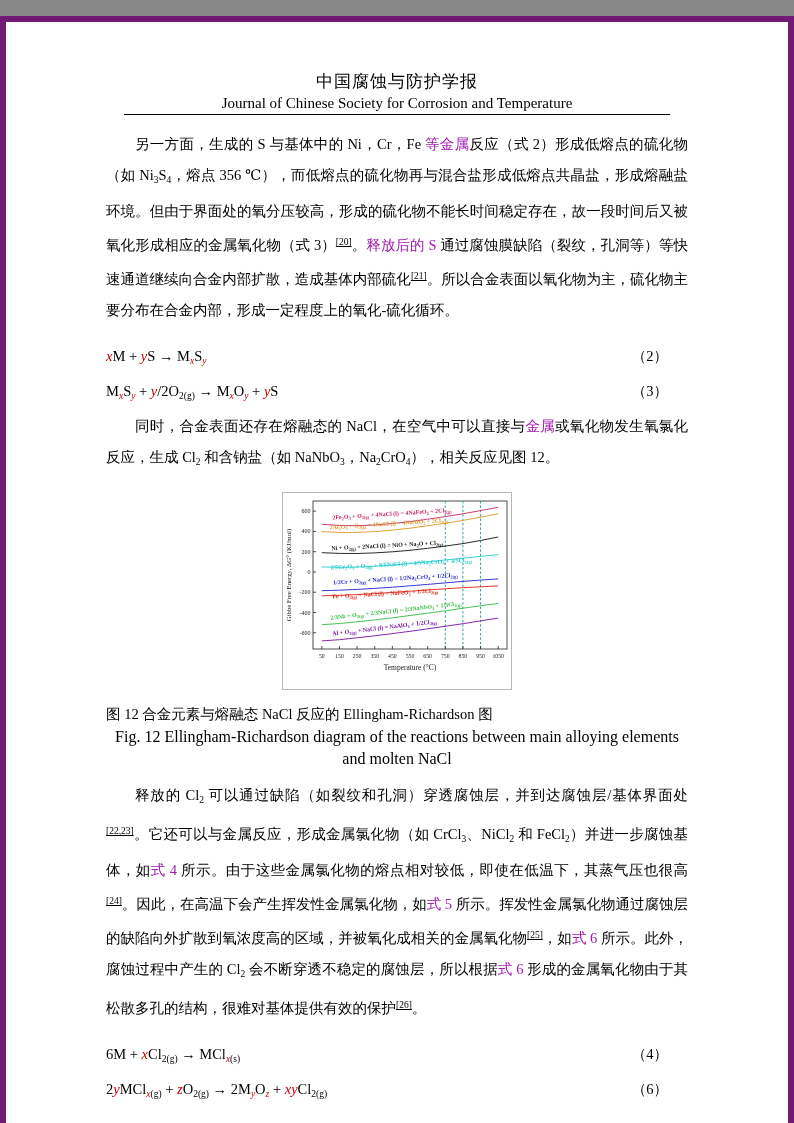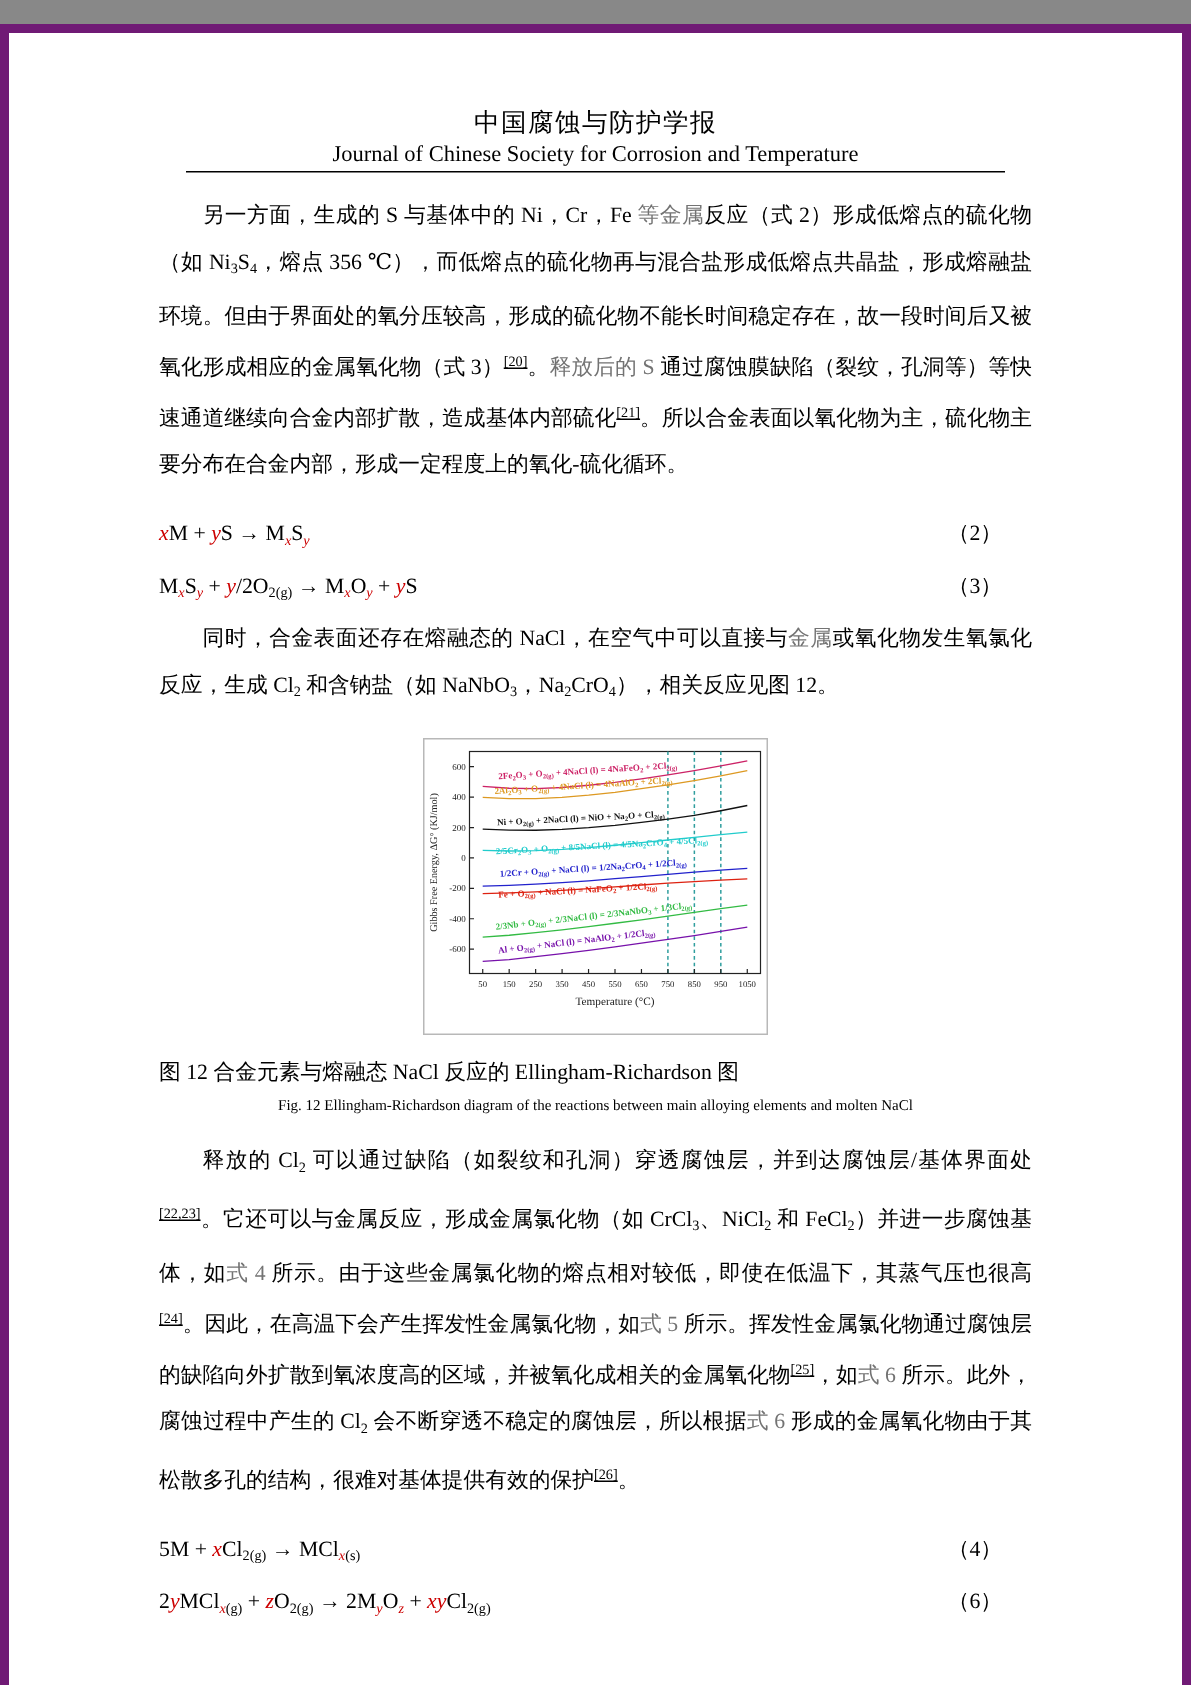--- a/index.html
+++ b/index.html
@@ -11,31 +11,31 @@
   }
   .content { padding:0 100px; }
   .header { padding-top:48px; text-align:center; }
   .header-zh { font-size:17px; letter-spacing:1px; }
   .header-en { display:inline-block; font-size:15px; padding:2px 98px 2px; border-bottom:1px solid #000; white-space:nowrap; }
   .para { font-size:14.5px; line-height:31px; text-align:justify; text-indent:2em; }
   .p1 { margin-top:14px; }
   .p2 { margin-top:0; }
   .p3 { margin-top:10px; }
   .p4 { margin-top:0; }
-  .run-r   { color:#737373; }
+  .run-r   { color:#a21caf; }
   .run-v   { color:#cc0000; font-style:italic; }
   .run-sub { font-size:9.5px; vertical-align:-3px; }
   .run-vsub{ font-size:9.5px; vertical-align:-3px; color:#cc0000; font-style:italic; }
   .run-sup { font-size:9.5px; vertical-align:5px;text-decoration:underline; }
   .eqrow { position:relative; line-height:30px; font-size:14.5px; text-align:left; }
   .eqnum { position:absolute; right:20px; top:0; }
   .figwrap { text-align:center; margin-top:8px; }
   .figbox { display:inline-block; border:1px solid #b8b8b8; background:#fff; line-height:0; }
   .cap-zh { font-size:14.5px; margin-top:9px; line-height:24px; }
-  .cap-en { text-align:center; font-size:10px; line-height:22px; max-width:576px; margin:0 auto; }
+  .cap-en { text-align:center; font-size:16px; line-height:22px; max-width:576px; margin:0 auto; }
 </style>
 </head>
 <body>
 
 <div class="page">
   <div class="header">
     <div class="header-zh">中国腐蚀与防护学报</div>
     <div class="header-en">Journal of Chinese Society for Corrosion and Temperature</div>
   </div>
 
@@ -117,21 +117,21 @@
             <text x="49.400000000000006" y="142.59890410958903" font-size="6" fill="#7711aa" font-weight="bold" font-family="Liberation Serif,serif" transform="rotate(-6.8 49.4 142.6)"><tspan dy="0" font-size="6">Al + O</tspan><tspan dy="1.4" font-size="4.4">2(g)</tspan><tspan dy="-1.4" font-size="6"> + NaCl (l) = NaAlO</tspan><tspan dy="1.4" font-size="4.4">2</tspan><tspan dy="-1.4" font-size="6"> + 1/2Cl</tspan><tspan dy="1.4" font-size="4.4">2(g)</tspan></text>
           </svg>
       </span>
     </div>
     <div class="cap-zh">图 12  合金元素与熔融态 NaCl 反应的 Ellingham-Richardson 图</div>
     <div class="cap-en">Fig. 12 Ellingham-Richardson diagram of the reactions between main alloying elements and molten NaCl</div>
 
     <p class="para p3"><span class="run-n">释放的 Cl</span><span class="run-sub">2</span><span class="run-n"> 可以通过缺陷（如裂纹和孔洞）穿透腐蚀层，并到达腐蚀层/基体界面处</span><span class="run-sup">[22,23]</span><span class="run-n">。它还可以与金属反应，形成金属氯化物（如 CrCl</span><span class="run-sub">3</span><span class="run-n">、NiCl</span><span class="run-sub">2</span><span class="run-n"> 和 FeCl</span><span class="run-sub">2</span><span class="run-n">）并进一步腐蚀基体，如</span><span class="run-r">式 4 </span><span class="run-n">所示。由于这些金属氯化物的熔点相对较低，即使在低温下，其蒸气压也很高</span><span class="run-sup">[24]</span><span class="run-n">。因此，在高温下会产生挥发性金属氯化物，如</span><span class="run-r">式 5 </span><span class="run-n">所示。挥发性金属氯化物通过腐蚀层的缺陷向外扩散到氧浓度高的区域，并被氧化成相关的金属氧化物</span><span class="run-sup">[25]</span><span class="run-n">，如</span><span class="run-r">式 6 </span><span class="run-n">所示。此外，腐蚀过程中产生的 Cl</span><span class="run-sub">2</span><span class="run-n"> 会不断穿透不稳定的腐蚀层，所以根据</span><span class="run-r">式 6 </span><span class="run-n">形成的金属氧化物由于其松散多孔的结构，很难对基体提供有效的保护</span><span class="run-sup">[26]</span><span class="run-n">。</span></p>
 
     <div class="eqrow">
-      <span><span class="run-n">5M + </span><span class="run-v">x</span><span class="run-n">Cl</span><span class="run-sub">2(g)</span><span class="run-n"> → MCl</span><span class="run-vsub">x</span><span class="run-sub">(s)</span></span>
+      <span><span class="run-n">6M + </span><span class="run-v">x</span><span class="run-n">Cl</span><span class="run-sub">2(g)</span><span class="run-n"> → MCl</span><span class="run-vsub">x</span><span class="run-sub">(s)</span></span>
       <span class="eqnum">（4）</span>
     </div>
     <div class="eqrow">
       <span><span class="run-n">2</span><span class="run-v">y</span><span class="run-n">MCl</span><span class="run-vsub">x</span><span class="run-sub">(g)</span><span class="run-n"> + </span><span class="run-v">z</span><span class="run-n">O</span><span class="run-sub">2(g)</span><span class="run-n"> → 2M</span><span class="run-vsub">y</span><span class="run-n">O</span><span class="run-vsub">z</span><span class="run-n"> + </span><span class="run-v">xy</span><span class="run-n">Cl</span><span class="run-sub">2(g)</span></span>
       <span class="eqnum">（6）</span>
     </div>
 
     <p class="para p4"></p>
 
   </div>

